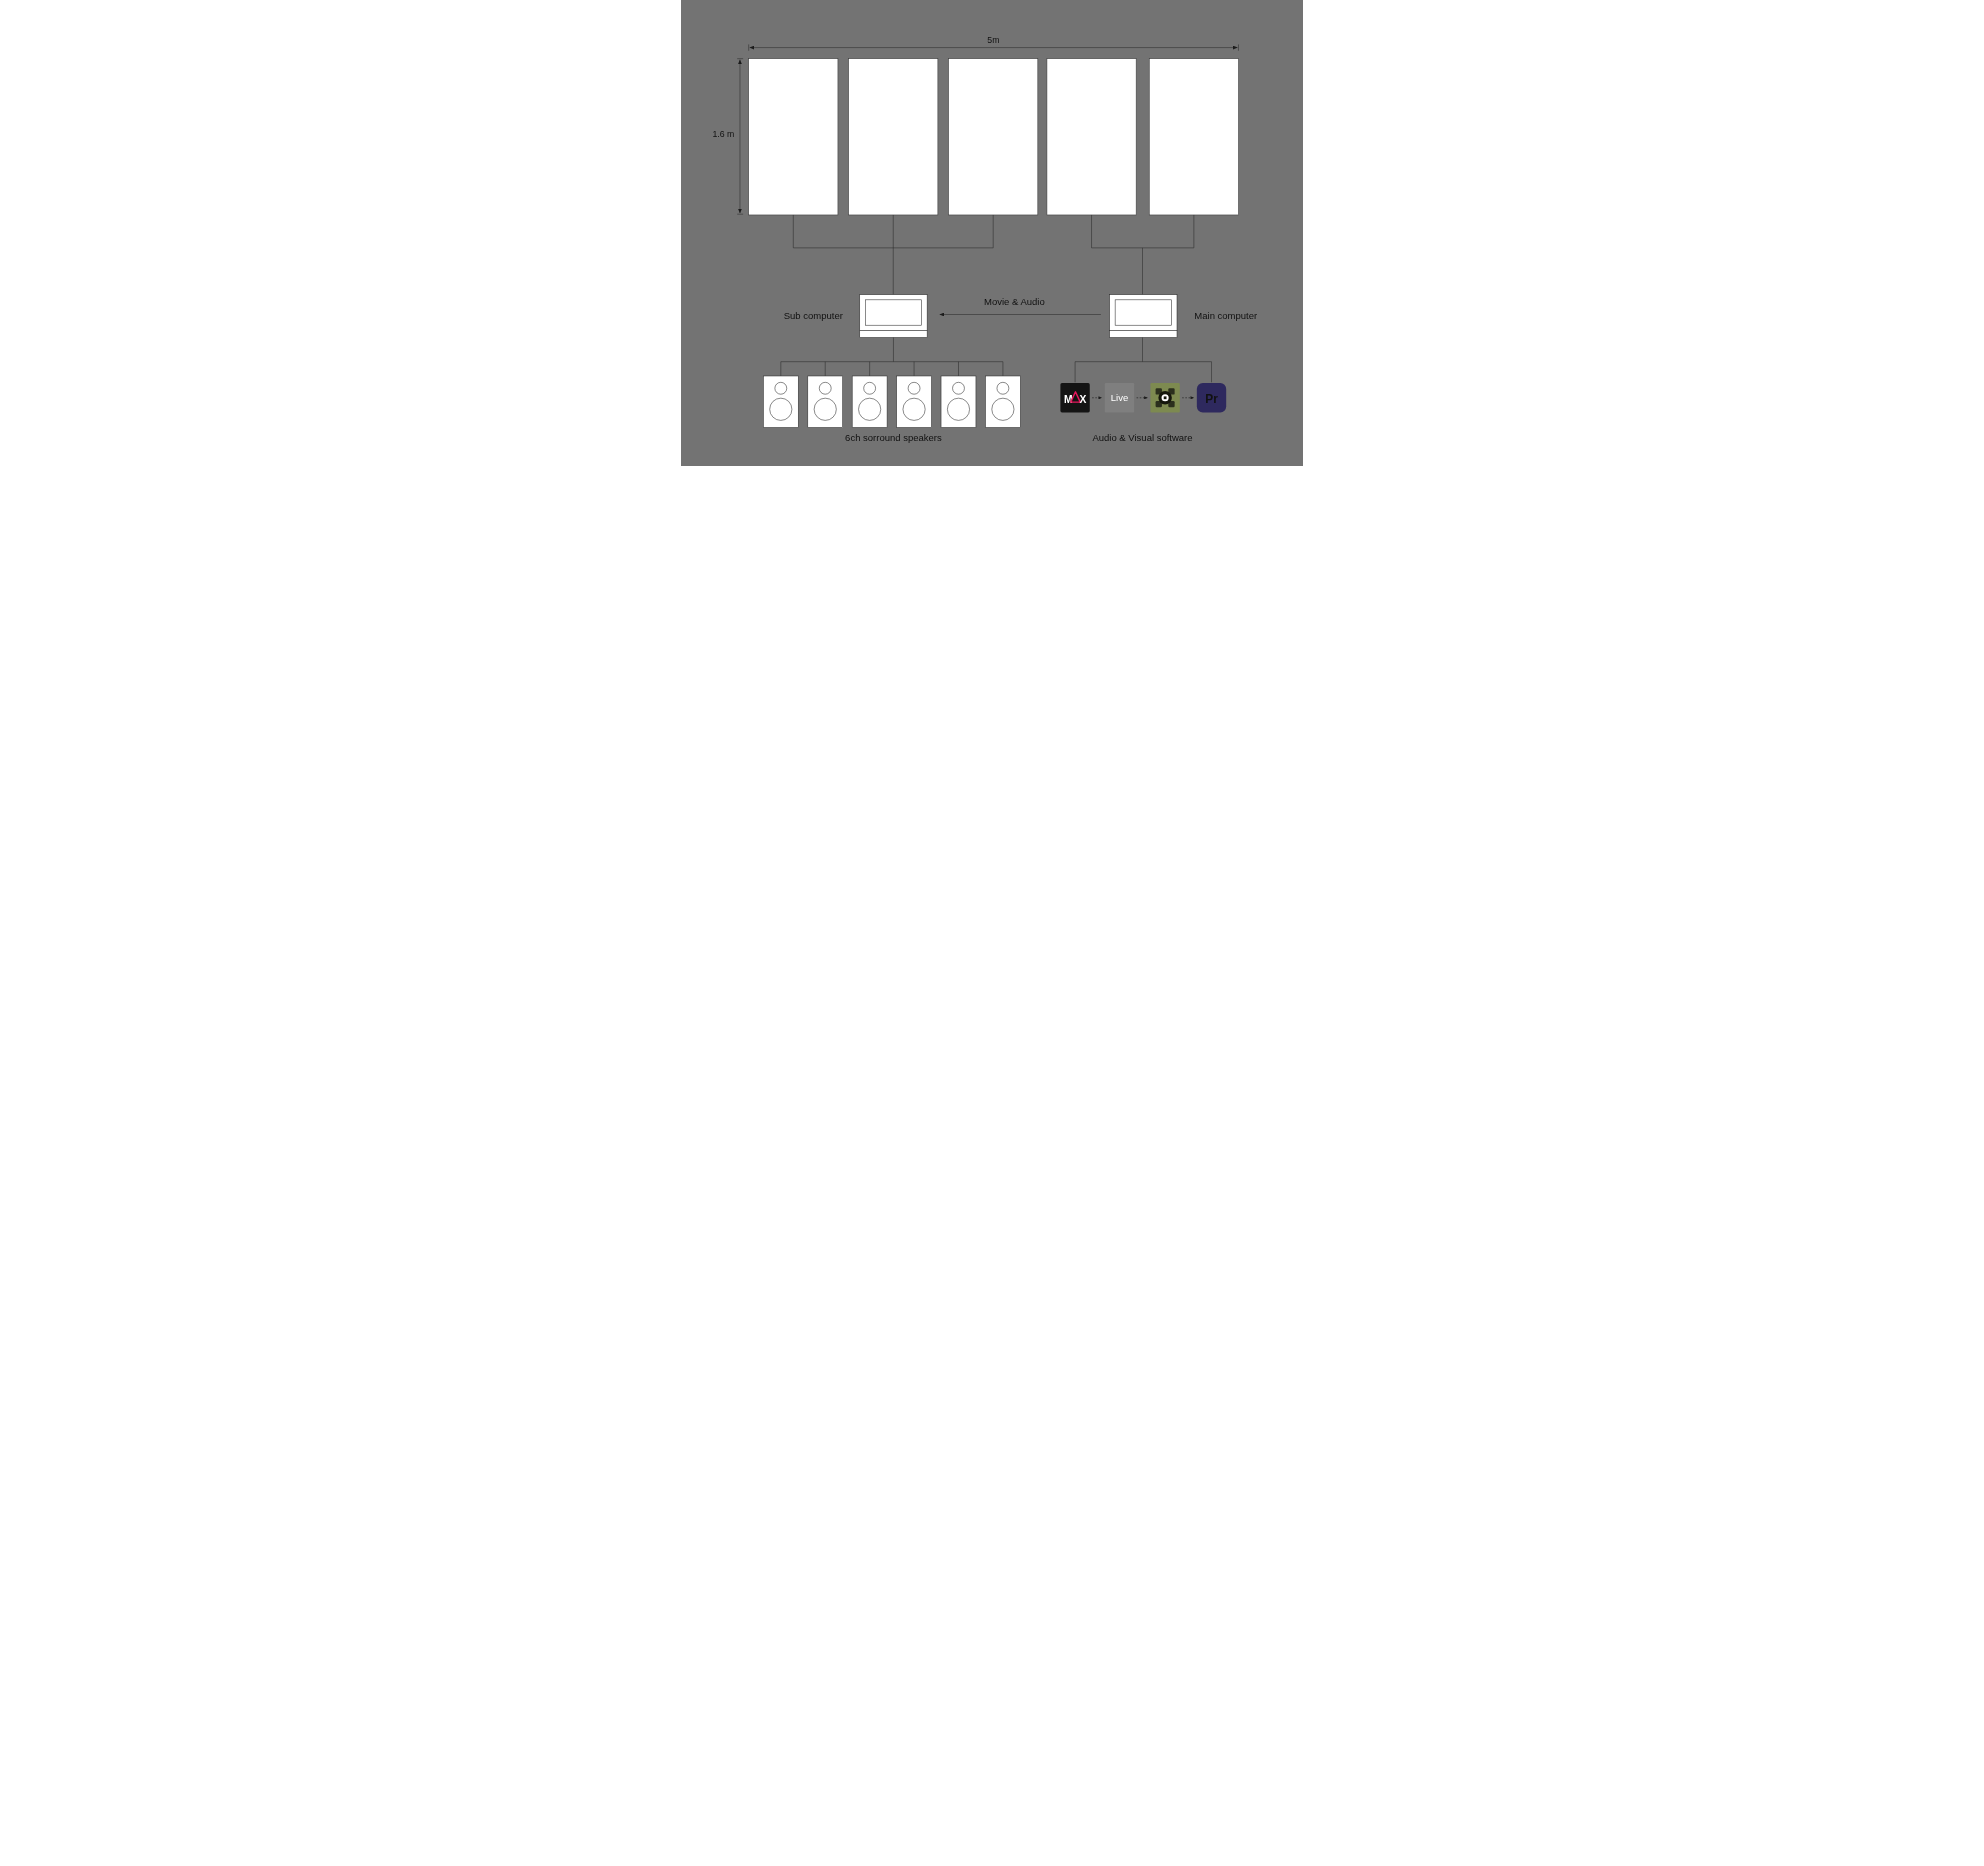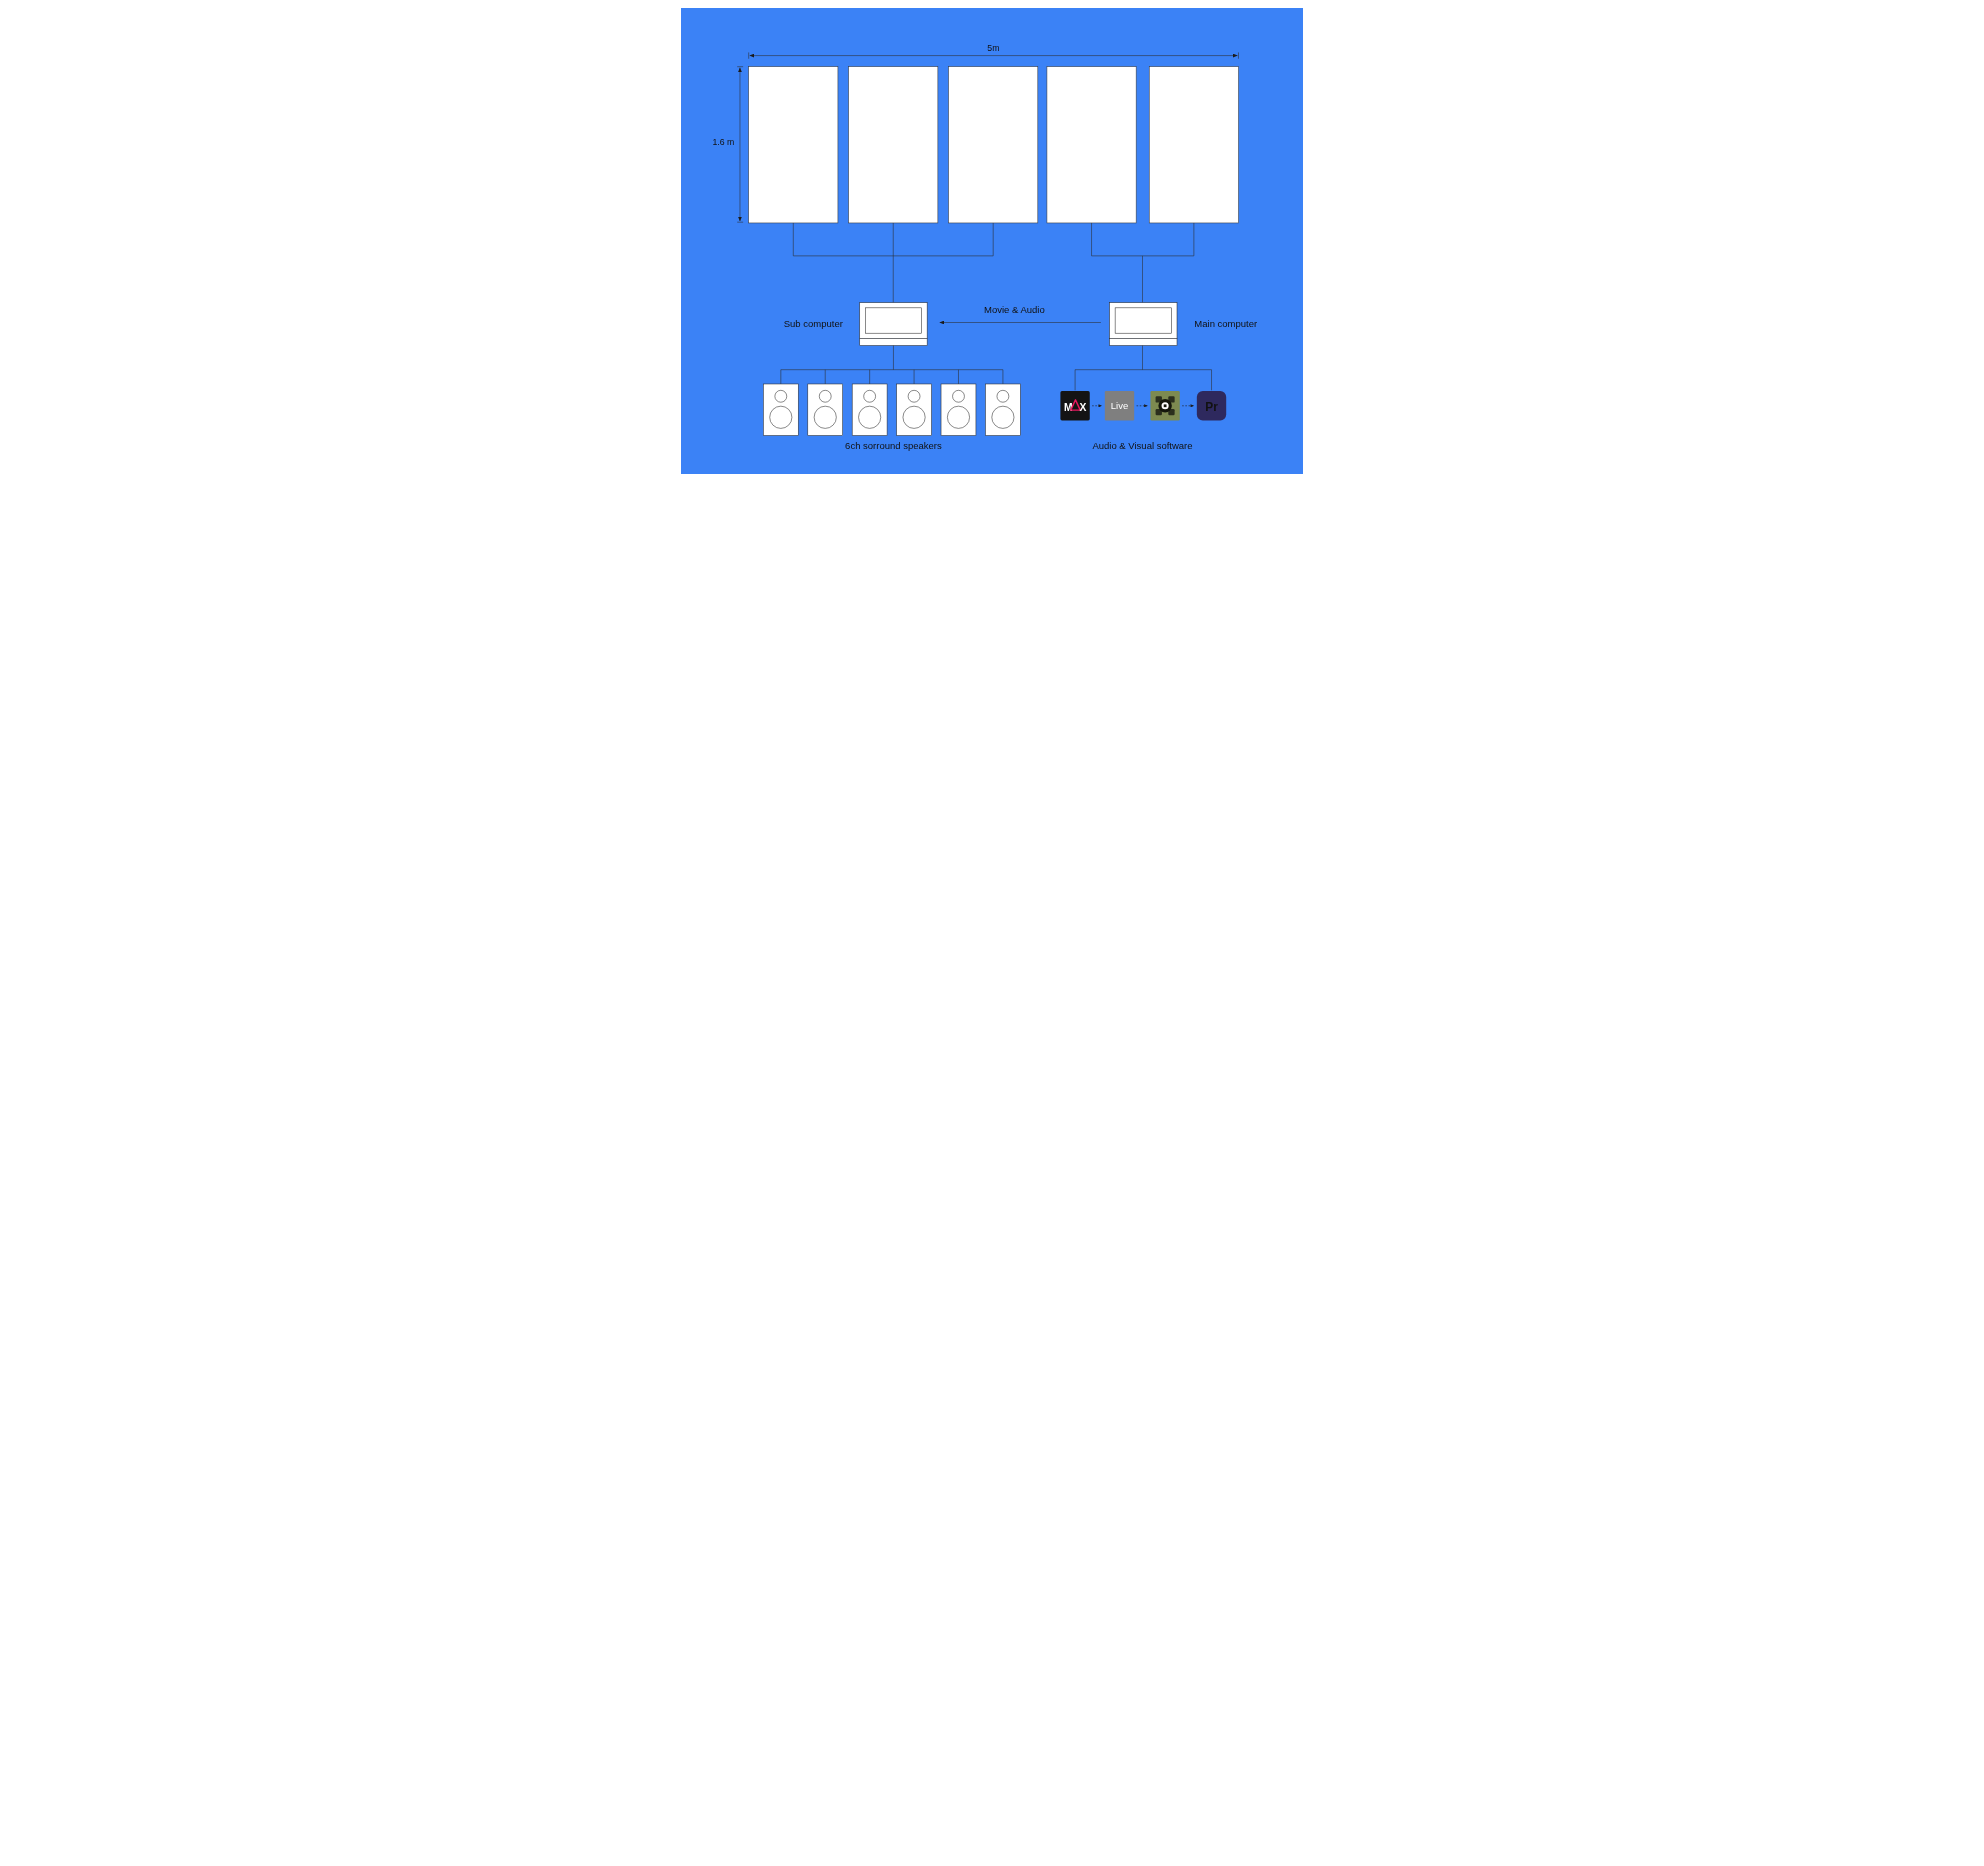--- a/index.html
+++ b/index.html
@@ -3,22 +3,22 @@
 <meta charset="utf-8">
 <style>
   html, body {
     margin: 0;
     padding: 0;
     background: #ffffff;
   }
   .canvas-wrap {
     width: 622px;
     height: 466px;
-    margin: 8px auto;
-    background: #3b82f6;
+    margin: 0 auto;
+    background: #737373;
     position: relative;
   }
   svg {
     display: block;
   }
   text {
     font-family: "Liberation Sans", sans-serif;
     fill: #111111;
   }
   .dim-label { font-size: 22px; }

